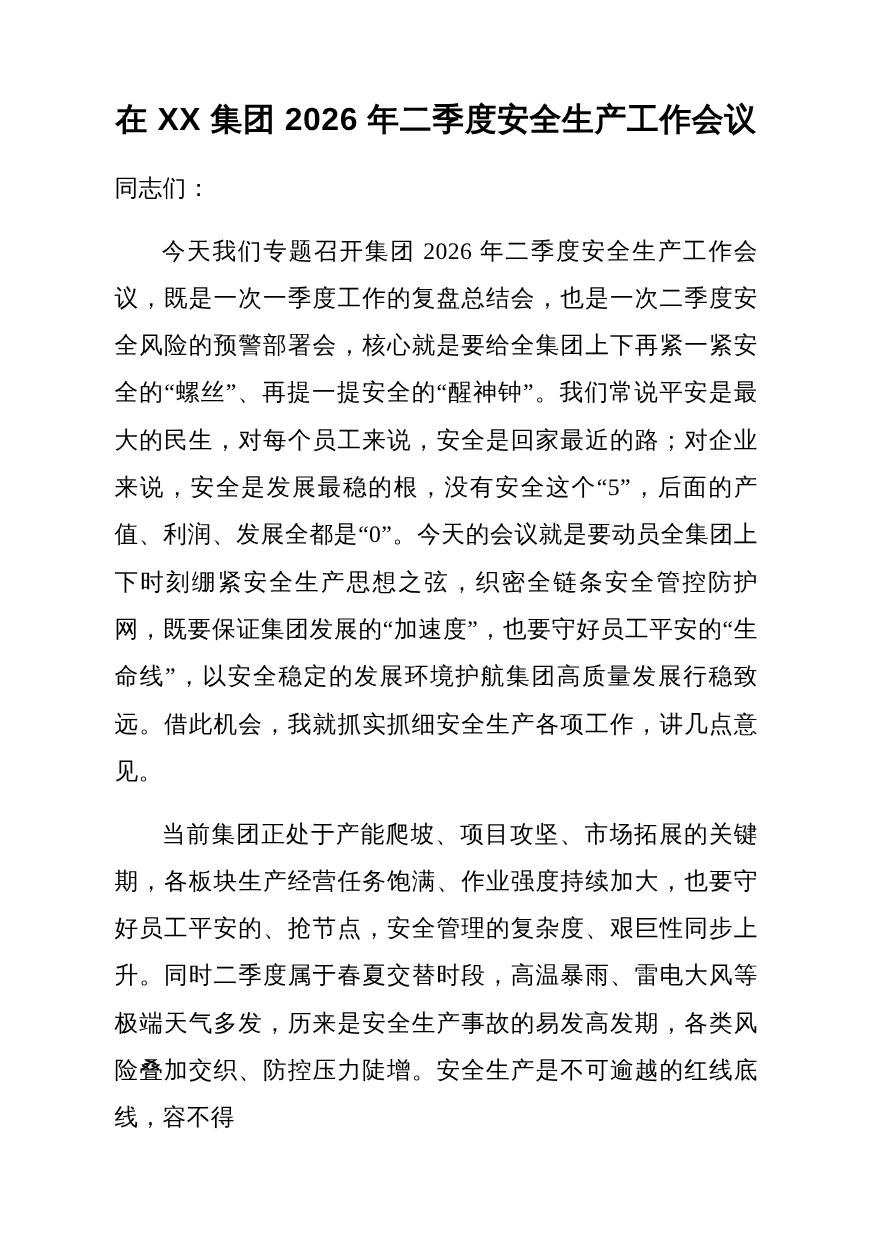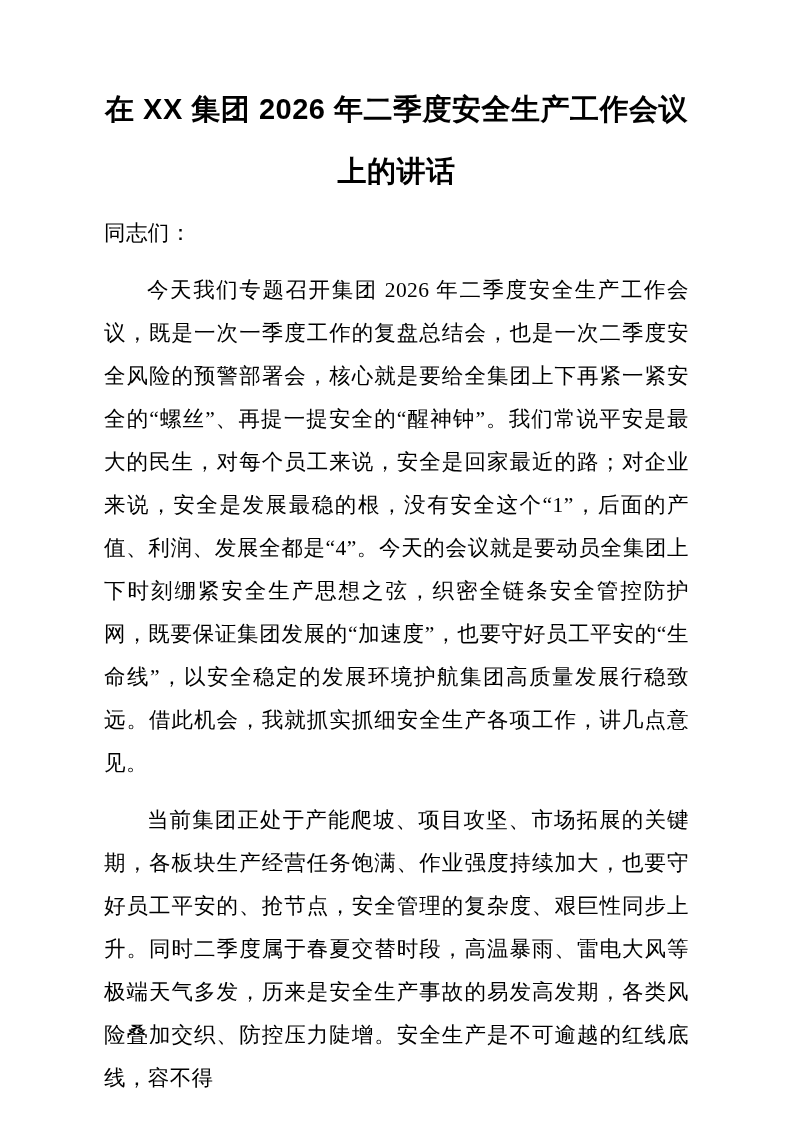--- a/index.html
+++ b/index.html
@@ -44,21 +44,20 @@
   .para:last-child {
     margin-bottom: 0;
   }
 </style>
 </head>
 <body>
 
 <div class="page">
   <h1 class="doc-title">
     <span class="title-line">在 XX 集团 2026 年二季度安全生产工作会议</span>
-    <span class="title-line">上的讲话</span>
   </h1>
 
   <p class="para">同志们：</p>
 
-  <p class="para indent">今天我们专题召开集团 2026 年二季度安全生产工作会议，既是一次一季度工作的复盘总结会，也是一次二季度安全风险的预警部署会，核心就是要给全集团上下再紧一紧安全的“螺丝”、再提一提安全的“醒神钟”。我们常说平安是最大的民生，对每个员工来说，安全是回家最近的路；对企业来说，安全是发展最稳的根，没有安全这个“1”，后面的产值、利润、发展全都是“4”。今天的会议就是要动员全集团上下时刻绷紧安全生产思想之弦，织密全链条安全管控防护网，既要保证集团发展的“加速度”，也要守好员工平安的“生命线”，以安全稳定的发展环境护航集团高质量发展行稳致远。借此机会，我就抓实抓细安全生产各项工作，讲几点意见。</p>
+  <p class="para indent">今天我们专题召开集团 2026 年二季度安全生产工作会议，既是一次一季度工作的复盘总结会，也是一次二季度安全风险的预警部署会，核心就是要给全集团上下再紧一紧安全的“螺丝”、再提一提安全的“醒神钟”。我们常说平安是最大的民生，对每个员工来说，安全是回家最近的路；对企业来说，安全是发展最稳的根，没有安全这个“5”，后面的产值、利润、发展全都是“0”。今天的会议就是要动员全集团上下时刻绷紧安全生产思想之弦，织密全链条安全管控防护网，既要保证集团发展的“加速度”，也要守好员工平安的“生命线”，以安全稳定的发展环境护航集团高质量发展行稳致远。借此机会，我就抓实抓细安全生产各项工作，讲几点意见。</p>
 
   <p class="para indent">当前集团正处于产能爬坡、项目攻坚、市场拓展的关键期，各板块生产经营任务饱满、作业强度持续加大，也要守好员工平安的、抢节点，安全管理的复杂度、艰巨性同步上升。同时二季度属于春夏交替时段，高温暴雨、雷电大风等极端天气多发，历来是安全生产事故的易发高发期，各类风险叠加交织、防控压力陡增。安全生产是不可逾越的红线底线，容不得</p>
 </div>
 
 </body></html>

